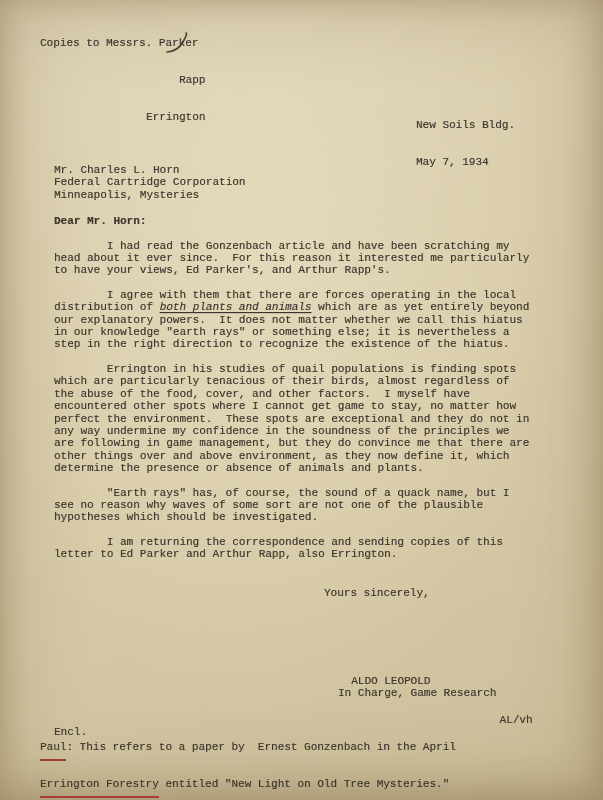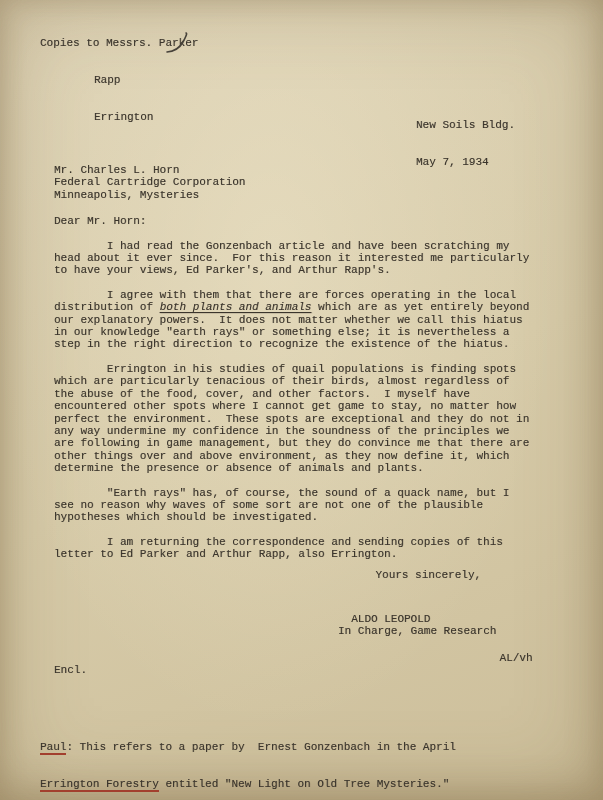--- a/index.html
+++ b/index.html
@@ -20,33 +20,33 @@
     text-shadow: 0.4px 0.4px 0.3px rgba(59,53,44,0.38);
     background:
       radial-gradient(ellipse at 45% 32%, rgba(255,248,224,0.28), rgba(255,248,224,0) 62%),
       linear-gradient(158deg, #ddd2b5 0%, #d7cba9 52%, #ccbe9a 100%);
     box-shadow:
       inset 0 0 85px rgba(108,86,48,0.30),
       inset -8px -14px 32px rgba(108,86,48,0.20),
       inset 6px 4px 22px rgba(122,100,62,0.16);
   }
   .copies { position: absolute; top: 12px; left: 40px; white-space: pre; }
-  .copies .indent { margin-left: 54px; }
+  .copies .indent { margin-left: 106px; text-align: right; }
   .pen-mark { position: absolute; left: 126px; top: 20px; }
   .heading { position: absolute; top: 94px; left: 416px; white-space: pre; }
   .body-block { position: absolute; top: 164px; left: 54px; width: 72.5ch; }
-  .salutation { margin-top: 14px; }
+  .salutation { margin-top: 14px; font-weight: bold; }
   .para { margin: 12px 0 0 0; text-indent: 8ch; white-space: pre-wrap; }
   .u-ink { text-decoration: underline; text-underline-offset: 2px; font-style: italic; }
-  .closing { margin-top: 8px; margin-left: 270px; text-align: center; }
-  .signature { margin-top: 32px; margin-left: 284px; }
+  .closing { margin-top: 26px; margin-left: 270px; }
+  .signature { margin-top: 76px; margin-left: 284px; }
   .sig-name { text-indent: 2ch; }
   .typist { margin-top: 14px; text-align: right; }
   .postscript { position: absolute; left: 40px; top: 716px; width: 540px; white-space: pre-wrap; }
-  .red-underline { border-bottom: 2px solid #a23f2e; padding-bottom: 0; }
+  .red-underline { border-bottom: 2px solid #a23f2e; padding-bottom: 6px; }
 </style>
 </head>
 <body>
 
 <div class="paper">
 
   <div class="copies">
     <div>Copies to Messrs. Parker</div>
     <div class="indent">Rapp</div>
     <div class="indent">Errington</div>

